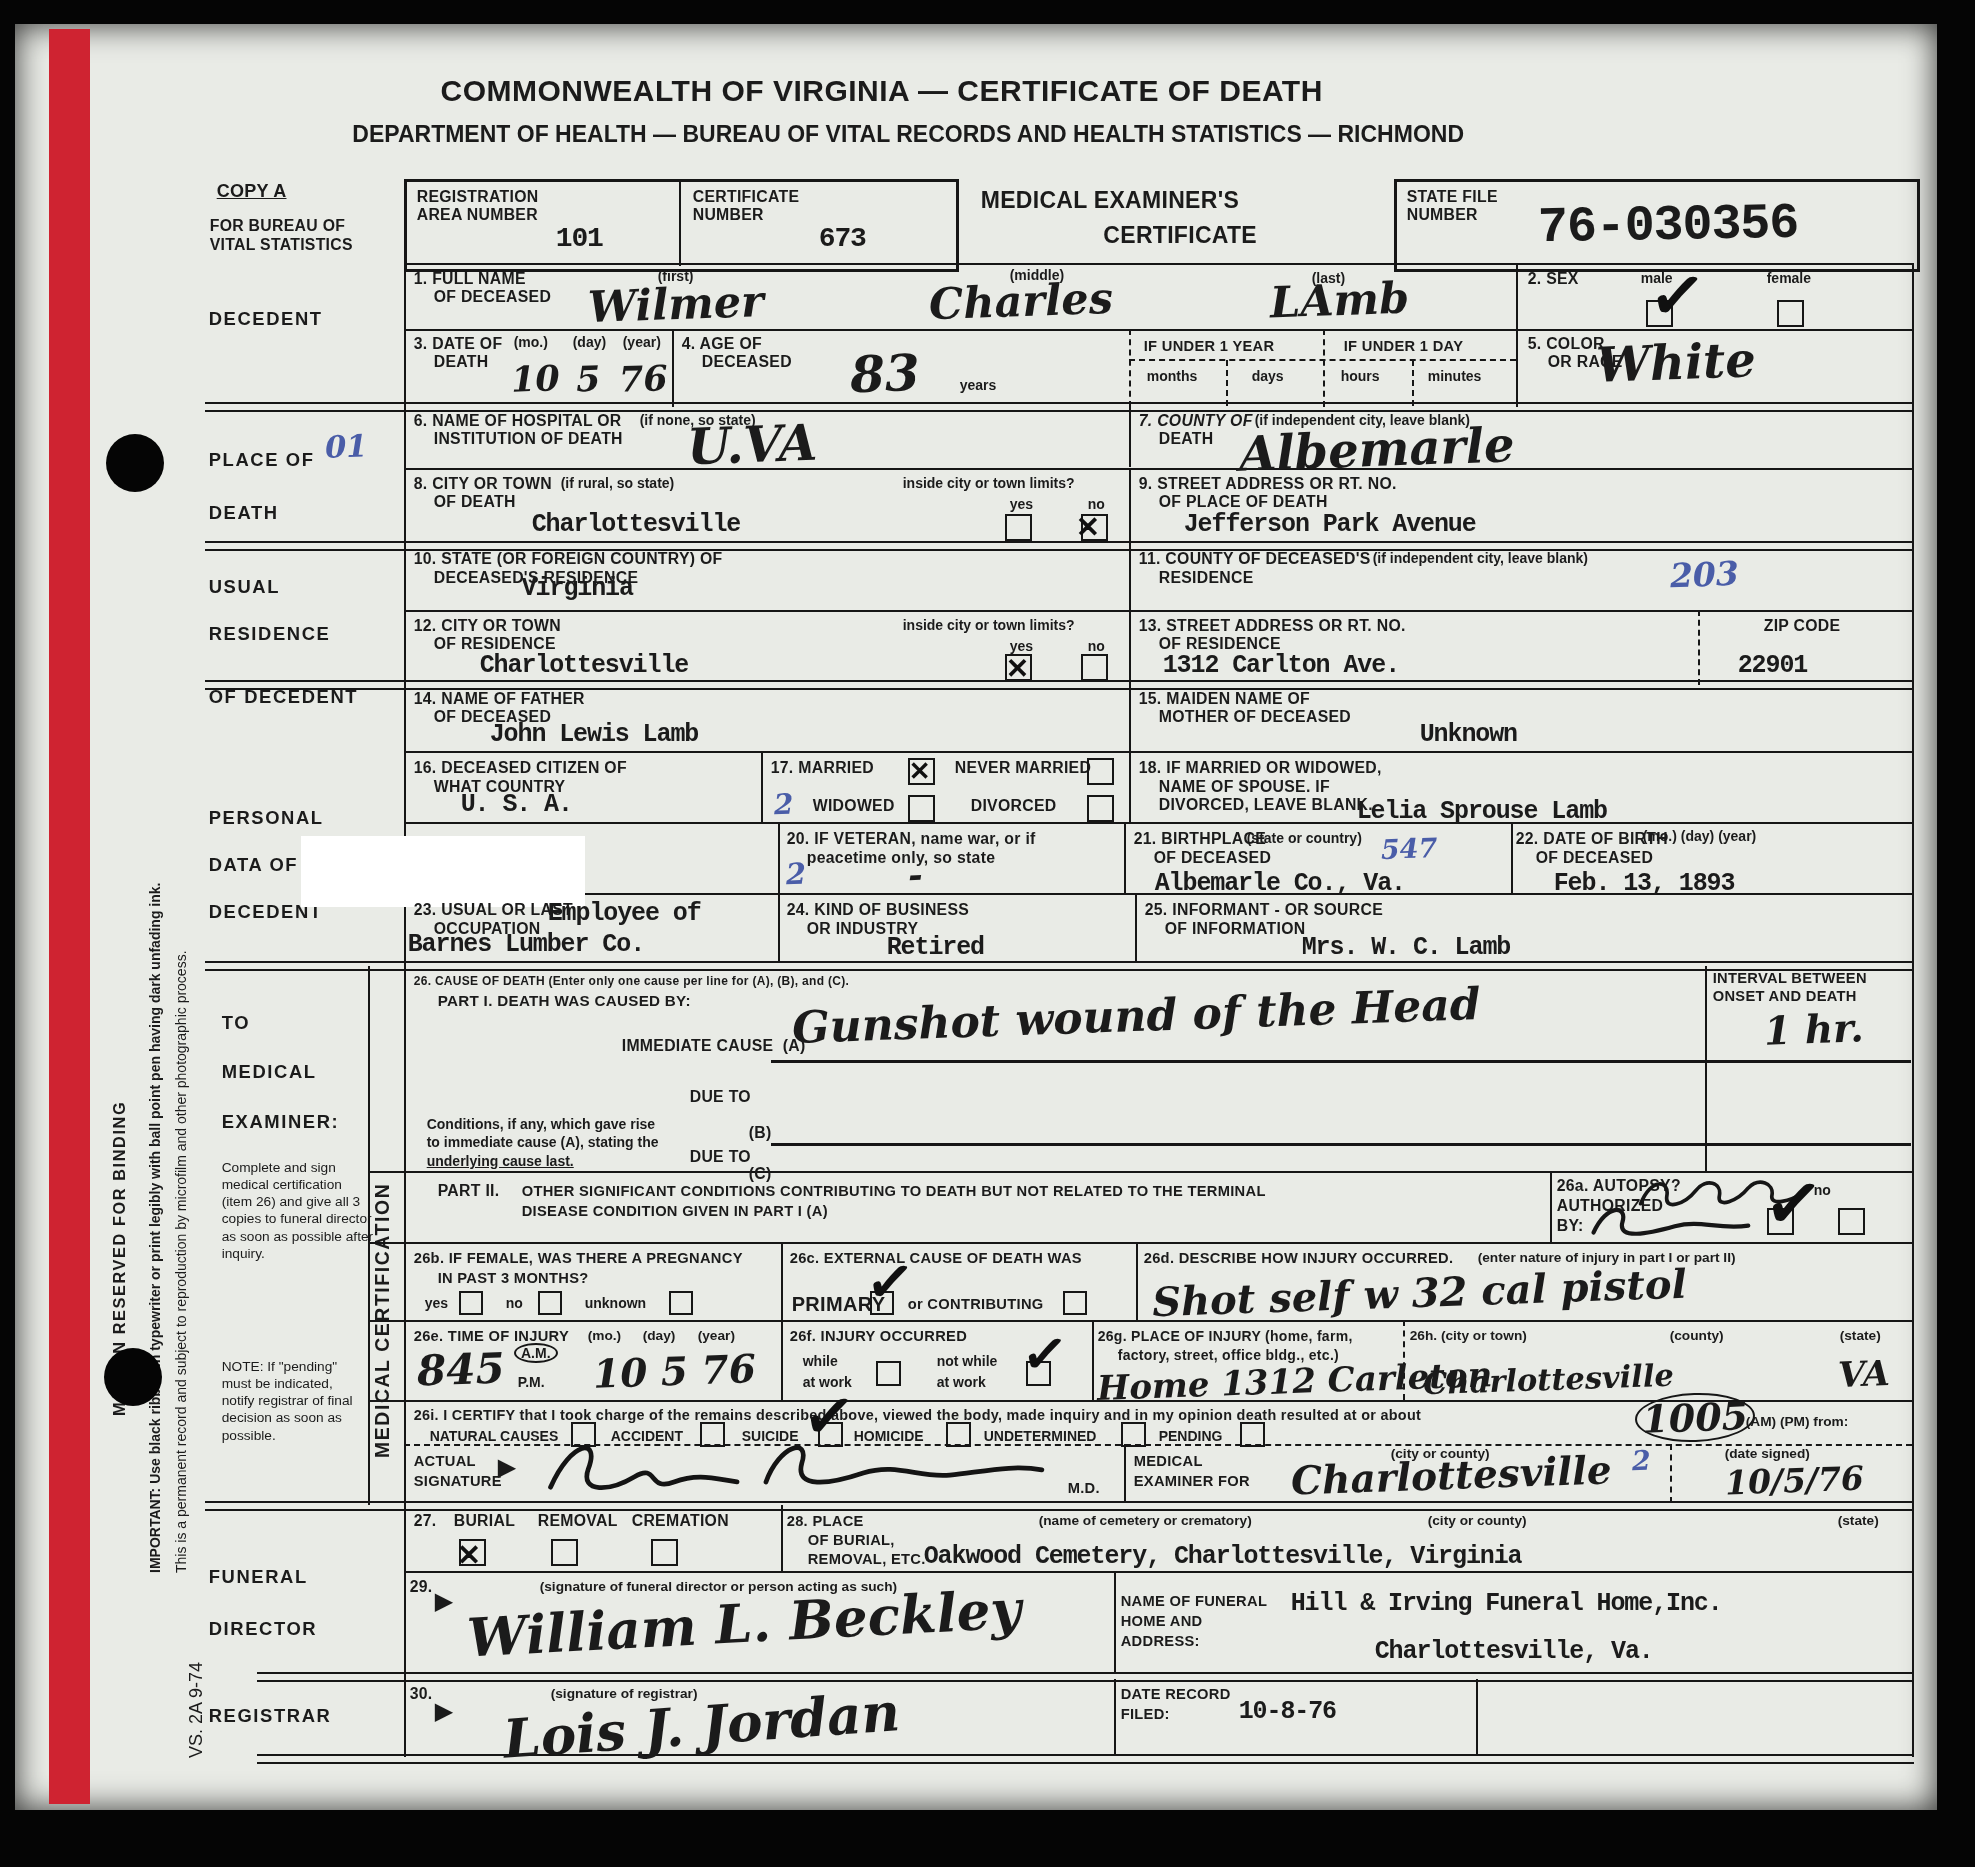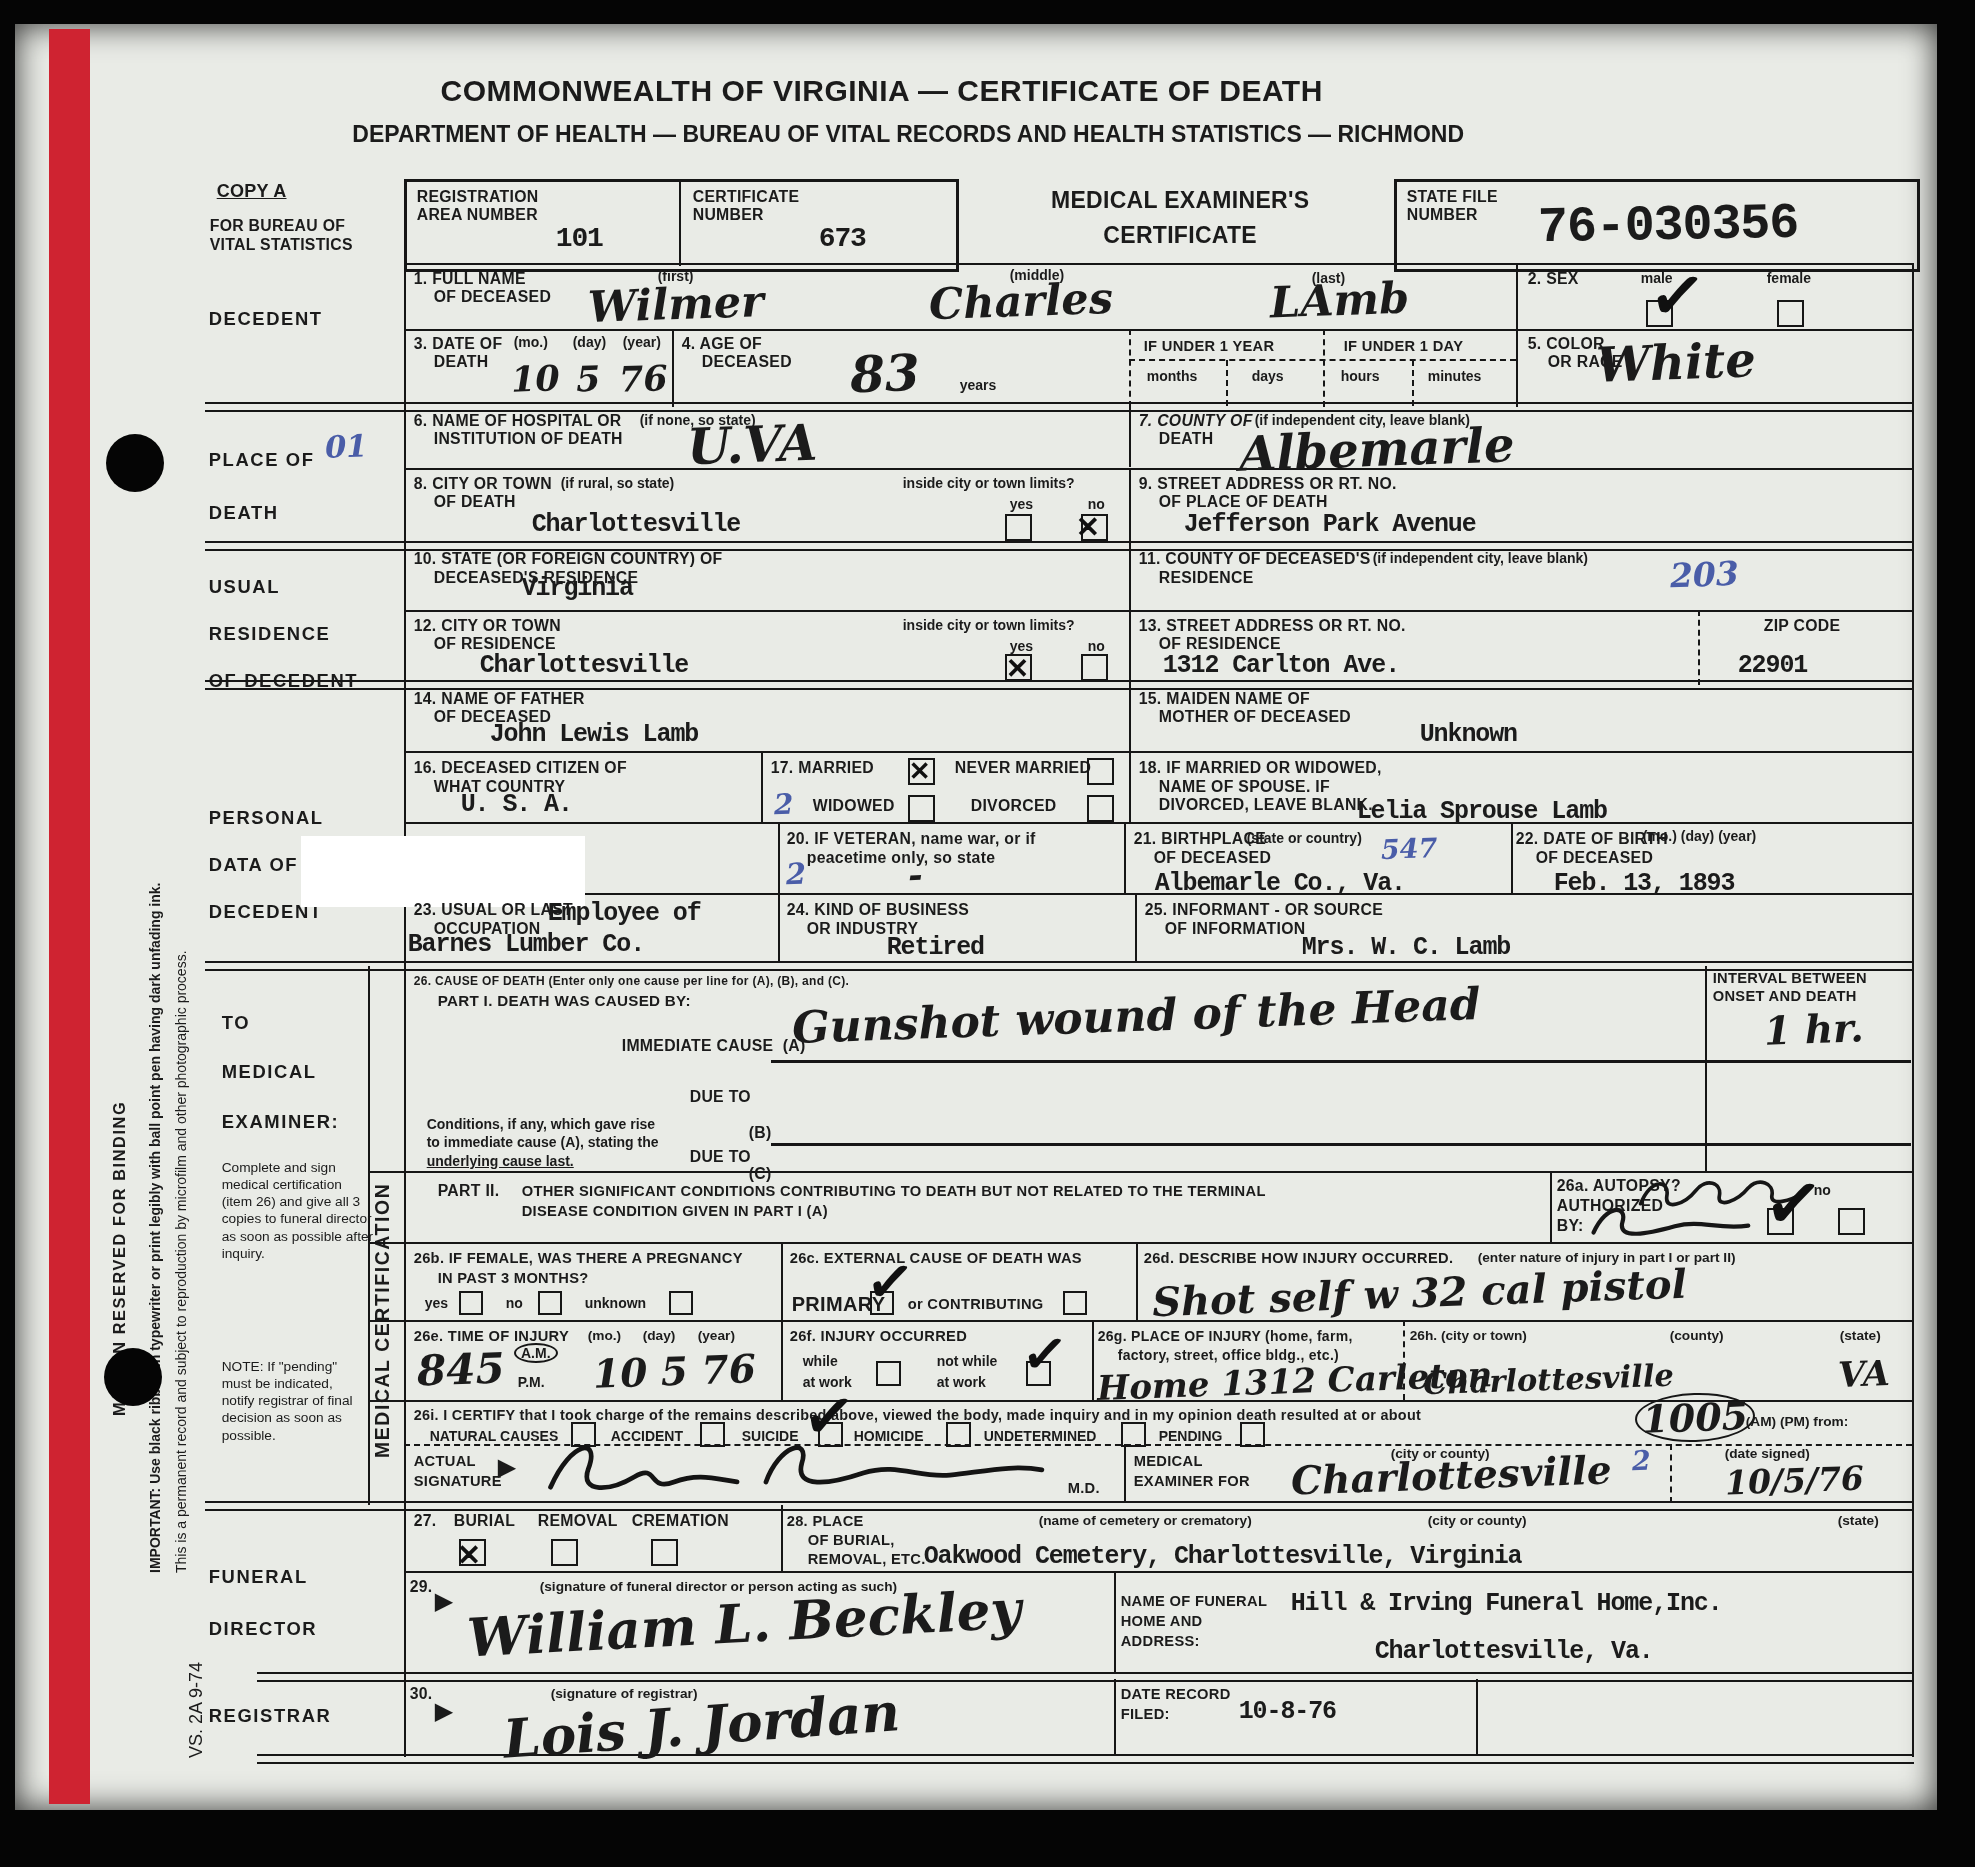--- a/index.html
+++ b/index.html
@@ -52,34 +52,34 @@
   <div class="a lbl" style="left:195px;top:212px;">VITAL STATISTICS</div>
 
   <div class="a" style="left:389px;top:155px;width:549px;height:87px;border:3.2px solid #161616;"></div>
   <div class="vline" style="left:664px;top:155px;height:87px;"></div>
   <div class="a lbl" style="left:402px;top:164px;">REGISTRATION</div>
   <div class="a lbl" style="left:402px;top:182px;">AREA NUMBER</div>
   <div class="a typed" style="left:541px;top:199px;font-size:28px;">101</div>
   <div class="a lbl" style="left:678px;top:164px;">CERTIFICATE</div>
   <div class="a lbl" style="left:678px;top:182px;">NUMBER</div>
   <div class="a typed" style="left:804px;top:199px;font-size:28px;">673</div>
-  <div class="a lbl" style="left:966px;top:167px;width:399px;text-align:center;font-size:23px;">MEDICAL EXAMINER'S</div>
+  <div class="a lbl" style="left:966px;top:167px;width:399px;font-size:23px;">MEDICAL EXAMINER'S</div>
   <div class="a lbl" style="left:966px;top:202px;width:399px;text-align:center;font-size:23px;">CERTIFICATE</div>
   <div class="a" style="left:1379px;top:155px;width:520px;height:87px;border:3.2px solid #161616;"></div>
   <div class="a lbl" style="left:1392px;top:164px;">STATE FILE</div>
   <div class="a lbl" style="left:1392px;top:182px;">NUMBER</div>
   <div class="a typed" style="left:1523px;top:173px;font-size:50px;transform:rotate(-1deg);">76-030356</div>
 
   <div class="a sec" style="left:194px;top:284px;">DECEDENT</div>
   <div class="a sec" style="left:194px;top:425px;">PLACE OF</div>
   <div class="a sec" style="left:194px;top:478px;">DEATH</div>
   <div class="a hw blue" style="left:310px;top:404px;font-size:30.5px;">01</div>
   <div class="a sec" style="left:194px;top:552px;">USUAL</div>
   <div class="a sec" style="left:194px;top:599px;">RESIDENCE</div>
-  <div class="a sec" style="left:194px;top:646px;text-align:center;">OF DECEDENT</div>
+  <div class="a sec" style="left:194px;top:662px;text-align:center;">OF DECEDENT</div>
   <div class="a sec" style="left:194px;top:783px;">PERSONAL</div>
   <div class="a sec" style="left:194px;top:830px;">DATA OF</div>
   <div class="a sec" style="left:194px;top:877px;">DECEDENT</div>
   <div class="a sec" style="left:207px;top:988px;">TO</div>
   <div class="a sec" style="left:207px;top:1037px;">MEDICAL</div>
   <div class="a sec" style="left:207px;top:1087px;">EXAMINER:</div>
   <div class="a small" style="left:207px;top:1135px;width:152px;">Complete and sign medical certification (item 26) and give all 3 copies to funeral director as soon as possible after inquiry.</div>
   <div class="a small" style="left:207px;top:1334px;width:147px;">NOTE: If "pending" must be indicated, notify registrar of final decision as soon as possible.</div>
   <div class="a sec" style="left:194px;top:1542px;">FUNERAL</div>
   <div class="a sec" style="left:194px;top:1594px;">DIRECTOR</div>

